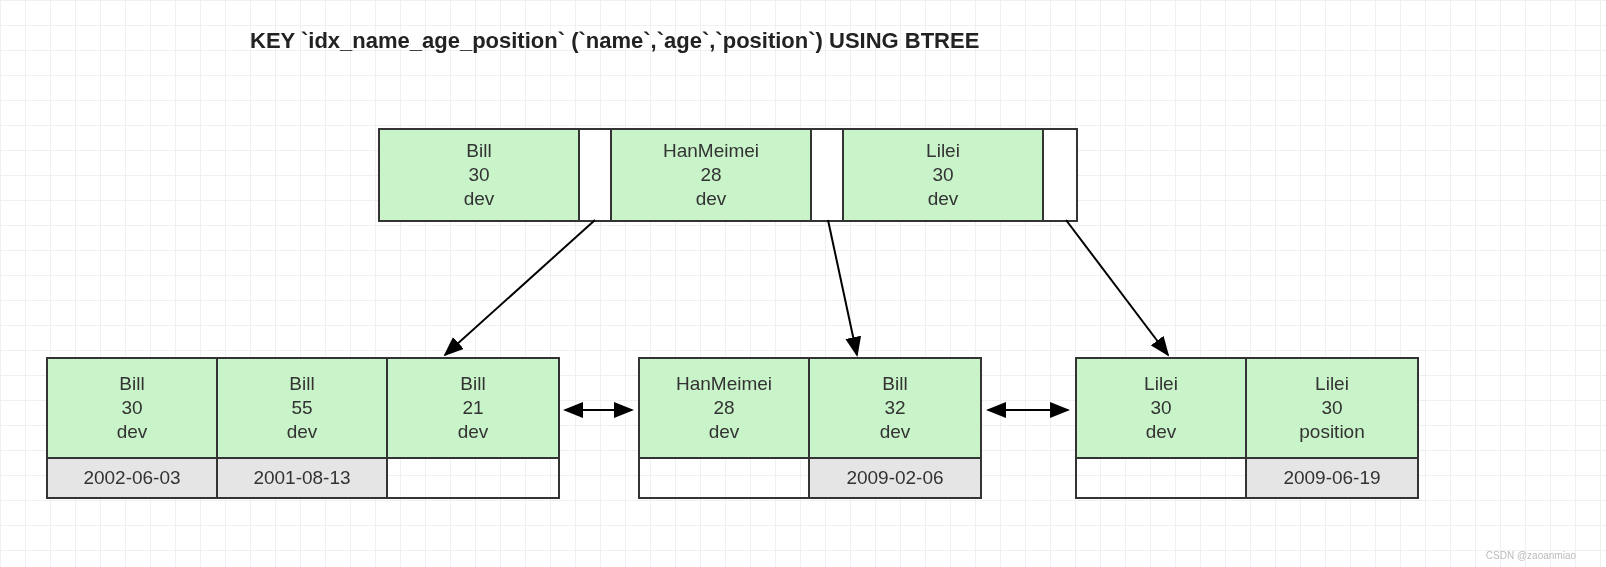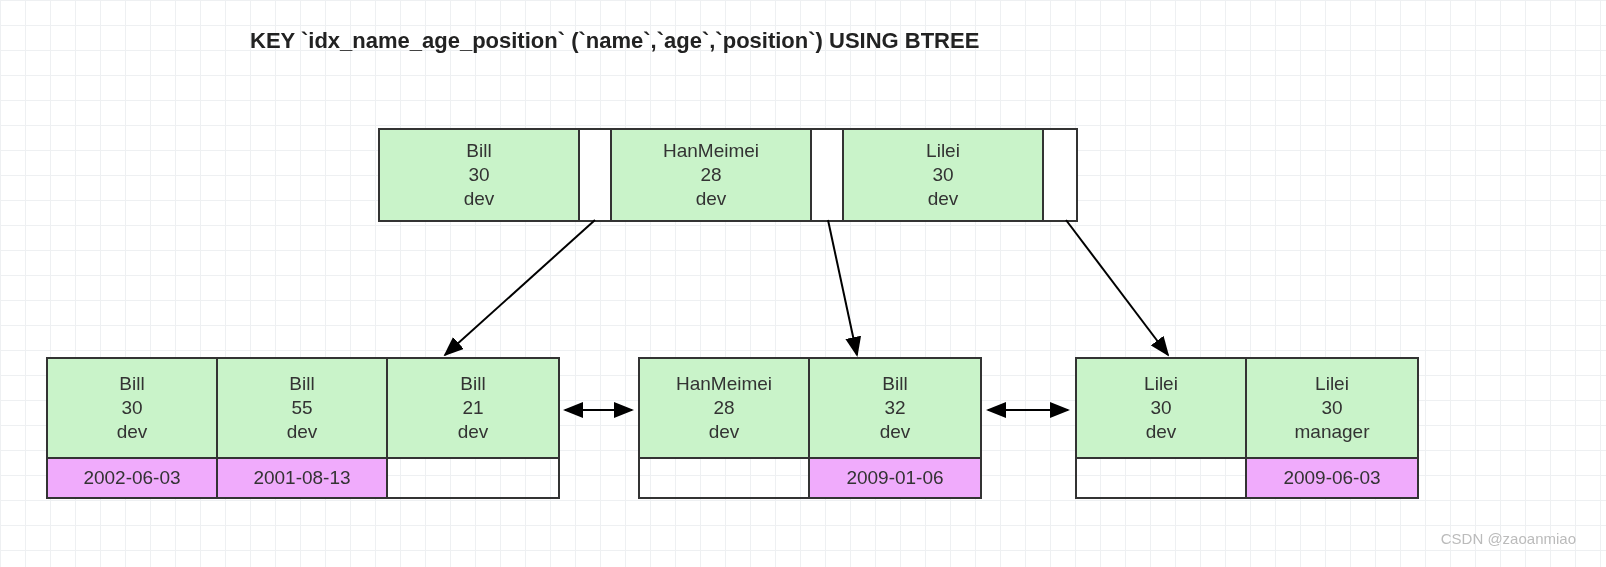--- a/index.html
+++ b/index.html
@@ -69,35 +69,35 @@
     flex-direction: column;
     align-items: center;
     justify-content: center;
     font-size: 19px;
     color: #333;
     line-height: 1.25;
     border-bottom: 2px solid #333;
   }
   .leaf-bottom {
     height: 38px;
-    background: #f0abfc;
+    background: #e5e5e5;
     display: flex;
     align-items: center;
     justify-content: center;
     font-size: 19px;
     color: #333;
   }
   .group-a { left: 46px; }
   .group-b { left: 638px; }
   .group-c { left: 1075px; }
   .watermark {
     position: absolute;
     right: 30px;
-    bottom: 20px;
-    font-size: 15px;
+    bottom: 6px;
+    font-size: 10px;
     color: #bbb;
   }
   svg.arrows {
     position: absolute;
     top: 0; left: 0;
     width: 1606px; height: 567px;
     pointer-events: none;
   }
 </style>
 </head>
@@ -159,39 +159,39 @@
       <span>28</span>
       <span>dev</span>
     </div>
   </div>
   <div class="leaf-cell">
     <div class="leaf-top">
       <span>Bill</span>
       <span>32</span>
       <span>dev</span>
     </div>
-    <div class="leaf-bottom">2009-01-06</div>
+    <div class="leaf-bottom">2009-02-06</div>
   </div>
 </div>
 
 <div class="leaf-group group-c">
   <div class="leaf-cell">
     <div class="leaf-top">
       <span>Lilei</span>
       <span>30</span>
       <span>dev</span>
     </div>
   </div>
   <div class="leaf-cell">
     <div class="leaf-top">
       <span>Lilei</span>
       <span>30</span>
-      <span>manager</span>
-    </div>
-    <div class="leaf-bottom">2009-06-03</div>
+      <span>position</span>
+    </div>
+    <div class="leaf-bottom">2009-06-19</div>
   </div>
 </div>
 
 <svg class="arrows">
   <defs>
     <marker id="arrowhead" markerWidth="10" markerHeight="8" refX="9" refY="4" orient="auto">
       <polygon points="0 0, 10 4, 0 8" fill="#000"></polygon>
     </marker>
     <marker id="arrowhead-start" markerWidth="10" markerHeight="8" refX="1" refY="4" orient="auto">
       <polygon points="10 0, 0 4, 10 8" fill="#000"></polygon>

